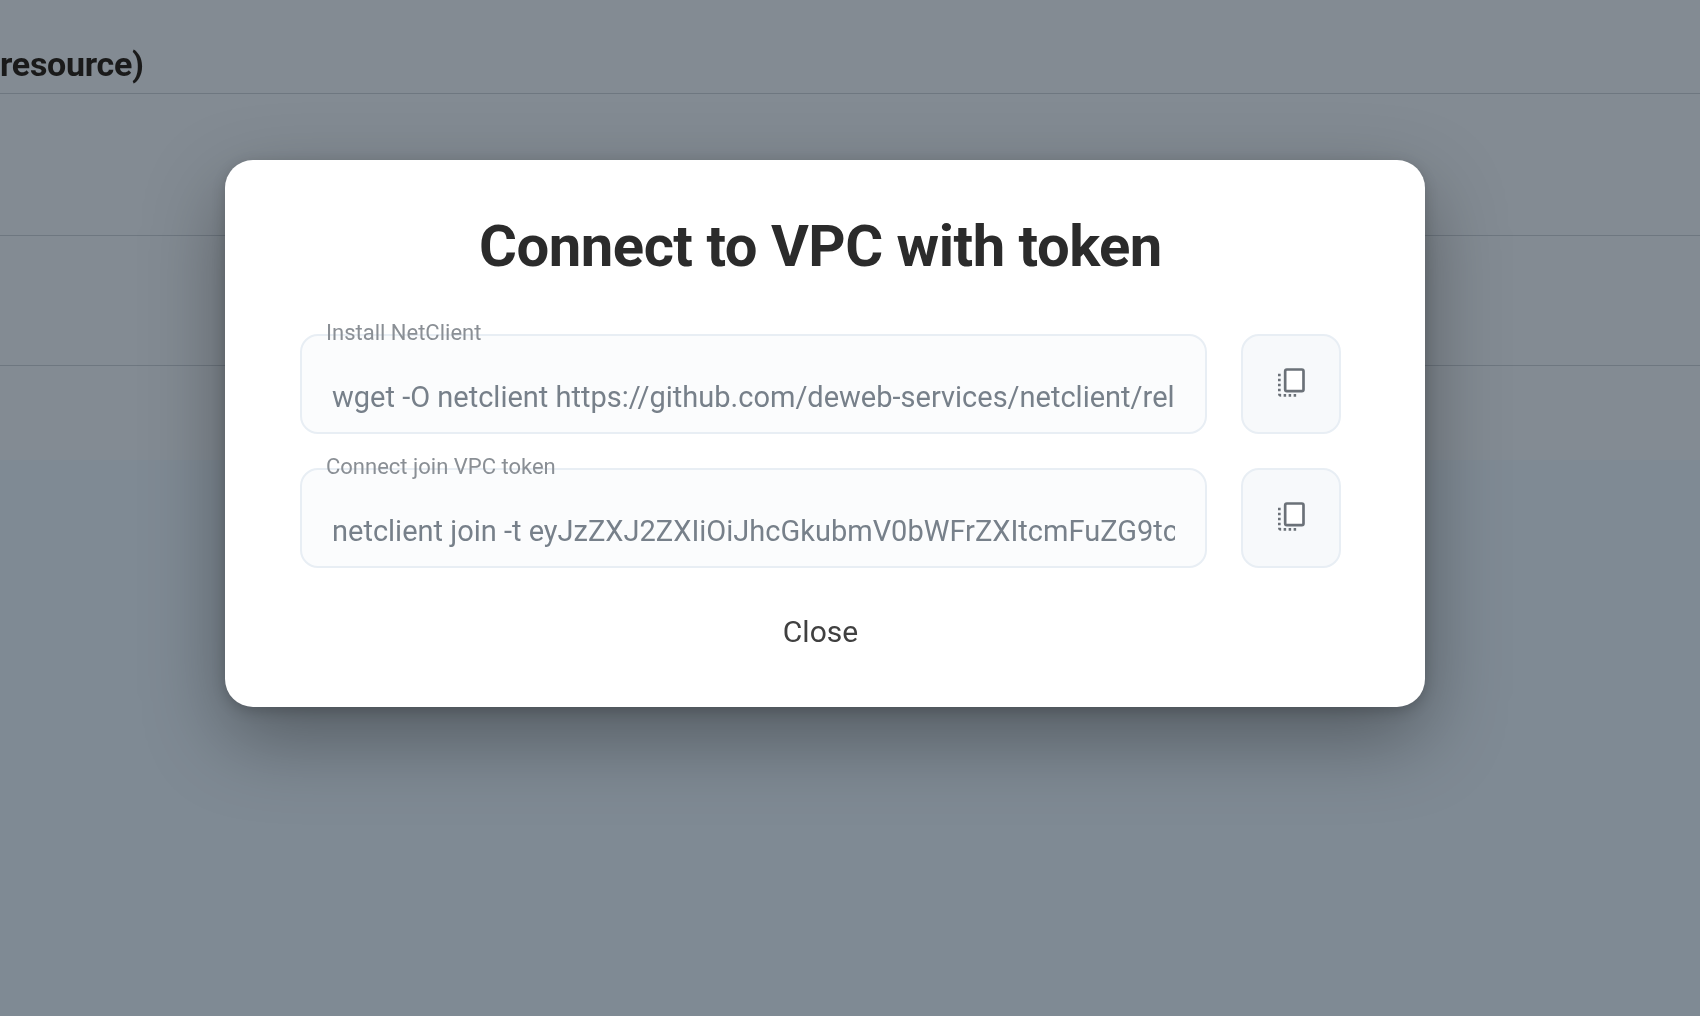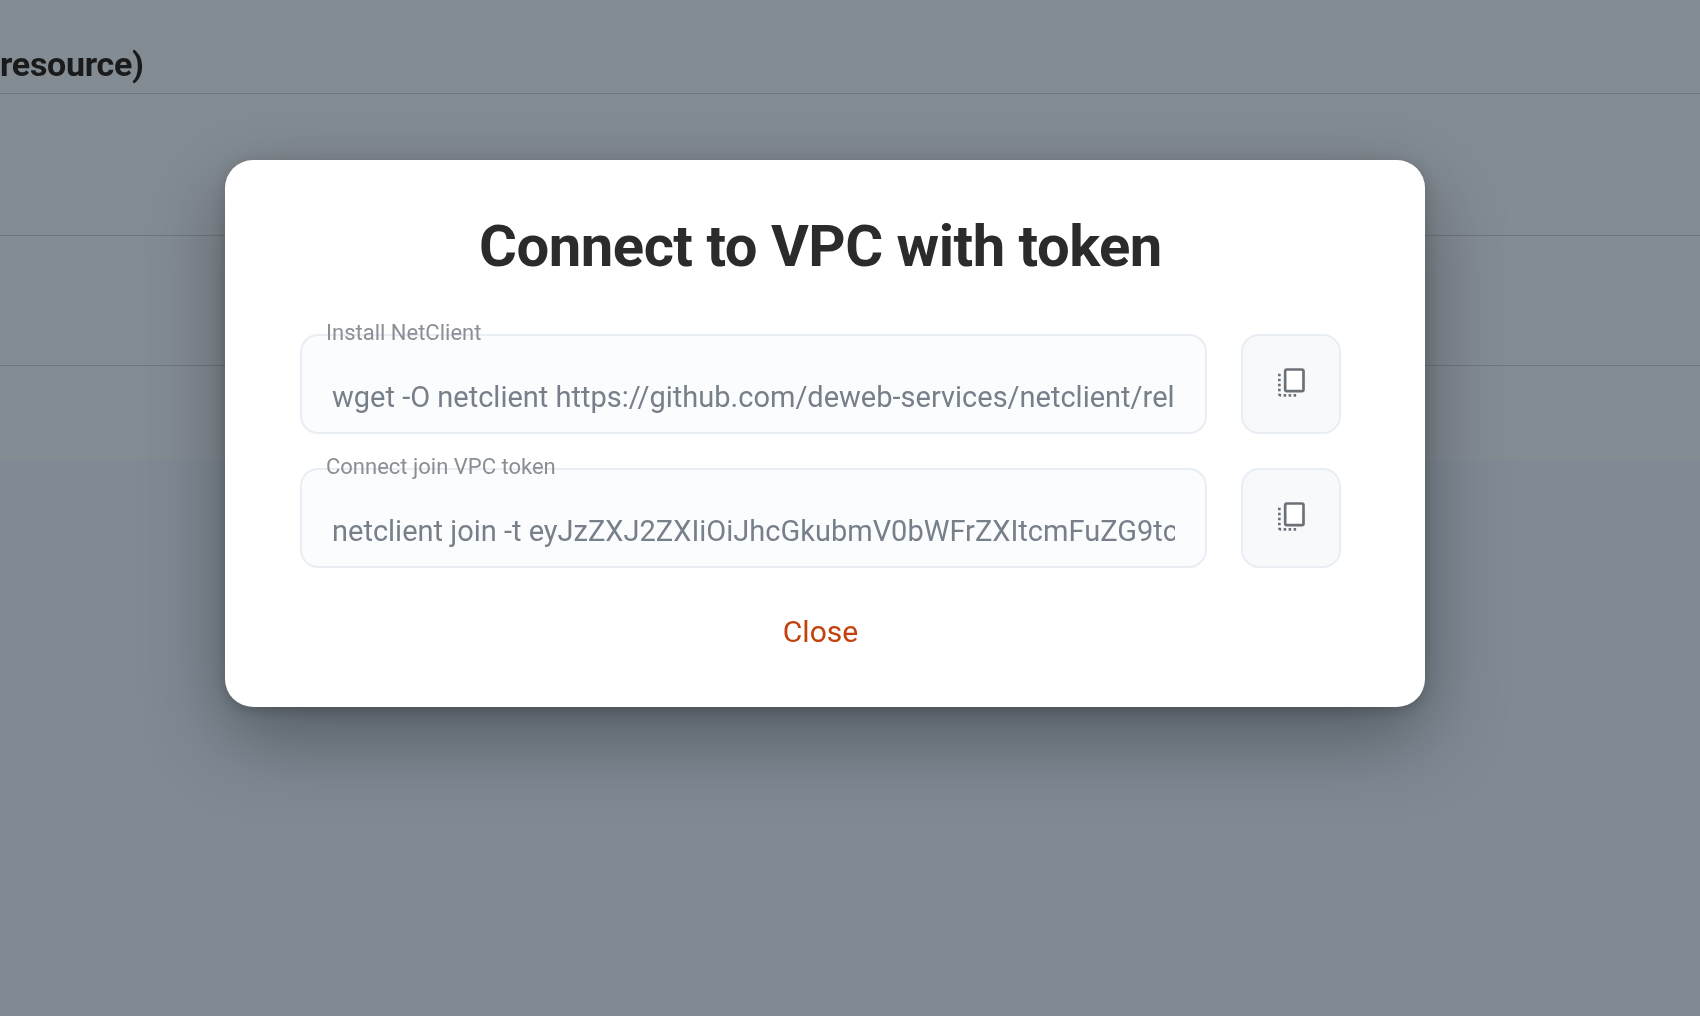--- a/index.html
+++ b/index.html
@@ -136,21 +136,21 @@
   .copy-btn svg {
     width: 40px;
     height: 40px;
   }
   .close-btn {
     display: block;
     margin: 46px auto 0 auto;
     background: none;
     border: none;
     font-size: 30px;
-    color: #c2410c;
+    color: #404040;
     cursor: pointer;
     font-family: inherit;
     font-weight: 400;
   }
 </style>
 </head>
 <body>
 
 <div class="backdrop">
   <div class="bg-top">

